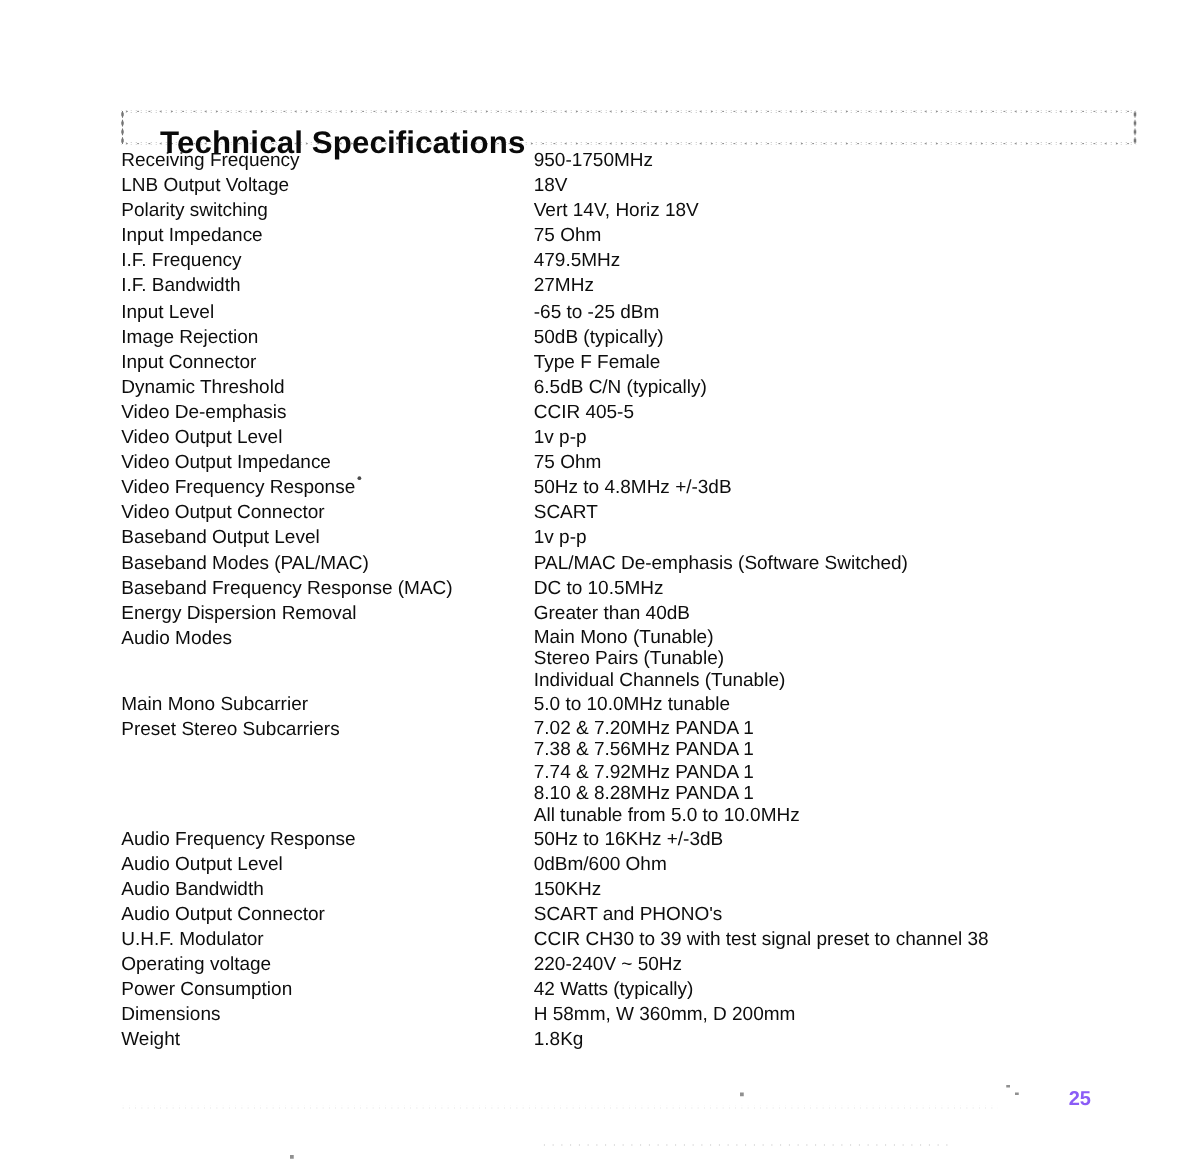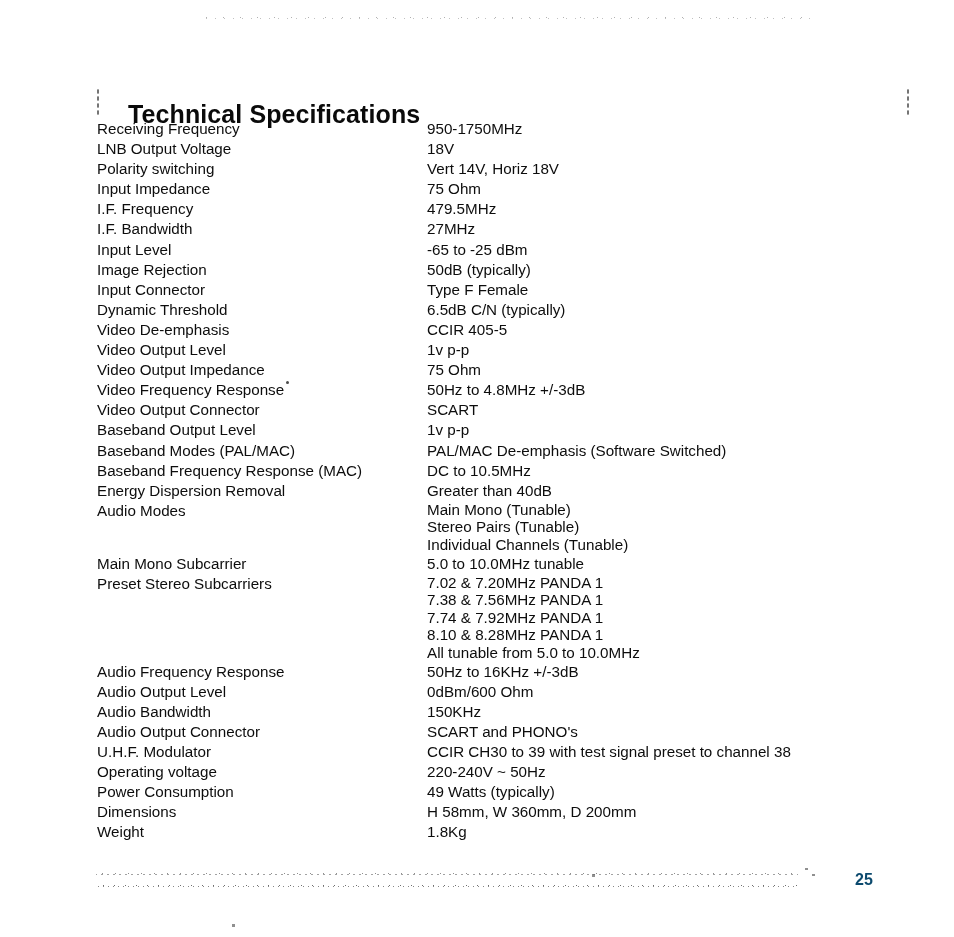--- a/index.html
+++ b/index.html
@@ -164,21 +164,21 @@
     opacity: .85;
   }
 
   
   #page-number {
     position: absolute;
     left: 855px;
     top: 871px;
     font-size: 16px;
     font-weight: bold;
-    color: #0c4a6e;
+    color: #8b5cf6;
   }
 </style>
 </head>
 <body>
 
 <div id="page">
 
   <div class="dots-top"></div>
 
   <div class="title-box">
@@ -307,21 +307,21 @@
         <tr>
           <td class="spec-label">U.H.F. Modulator</td>
           <td class="spec-value">CCIR CH30 to 39 with test signal preset to channel 38</td>
         </tr>
         <tr>
           <td class="spec-label">Operating voltage</td>
           <td class="spec-value">220-240V ~ 50Hz</td>
         </tr>
         <tr>
           <td class="spec-label">Power Consumption</td>
-          <td class="spec-value">49 Watts (typically)</td>
+          <td class="spec-value">42 Watts (typically)</td>
         </tr>
         <tr>
           <td class="spec-label">Dimensions</td>
           <td class="spec-value">H 58mm, W 360mm, D 200mm</td>
         </tr>
         <tr>
           <td class="spec-label">Weight</td>
           <td class="spec-value">1.8Kg</td>
         </tr>
       </tbody>

